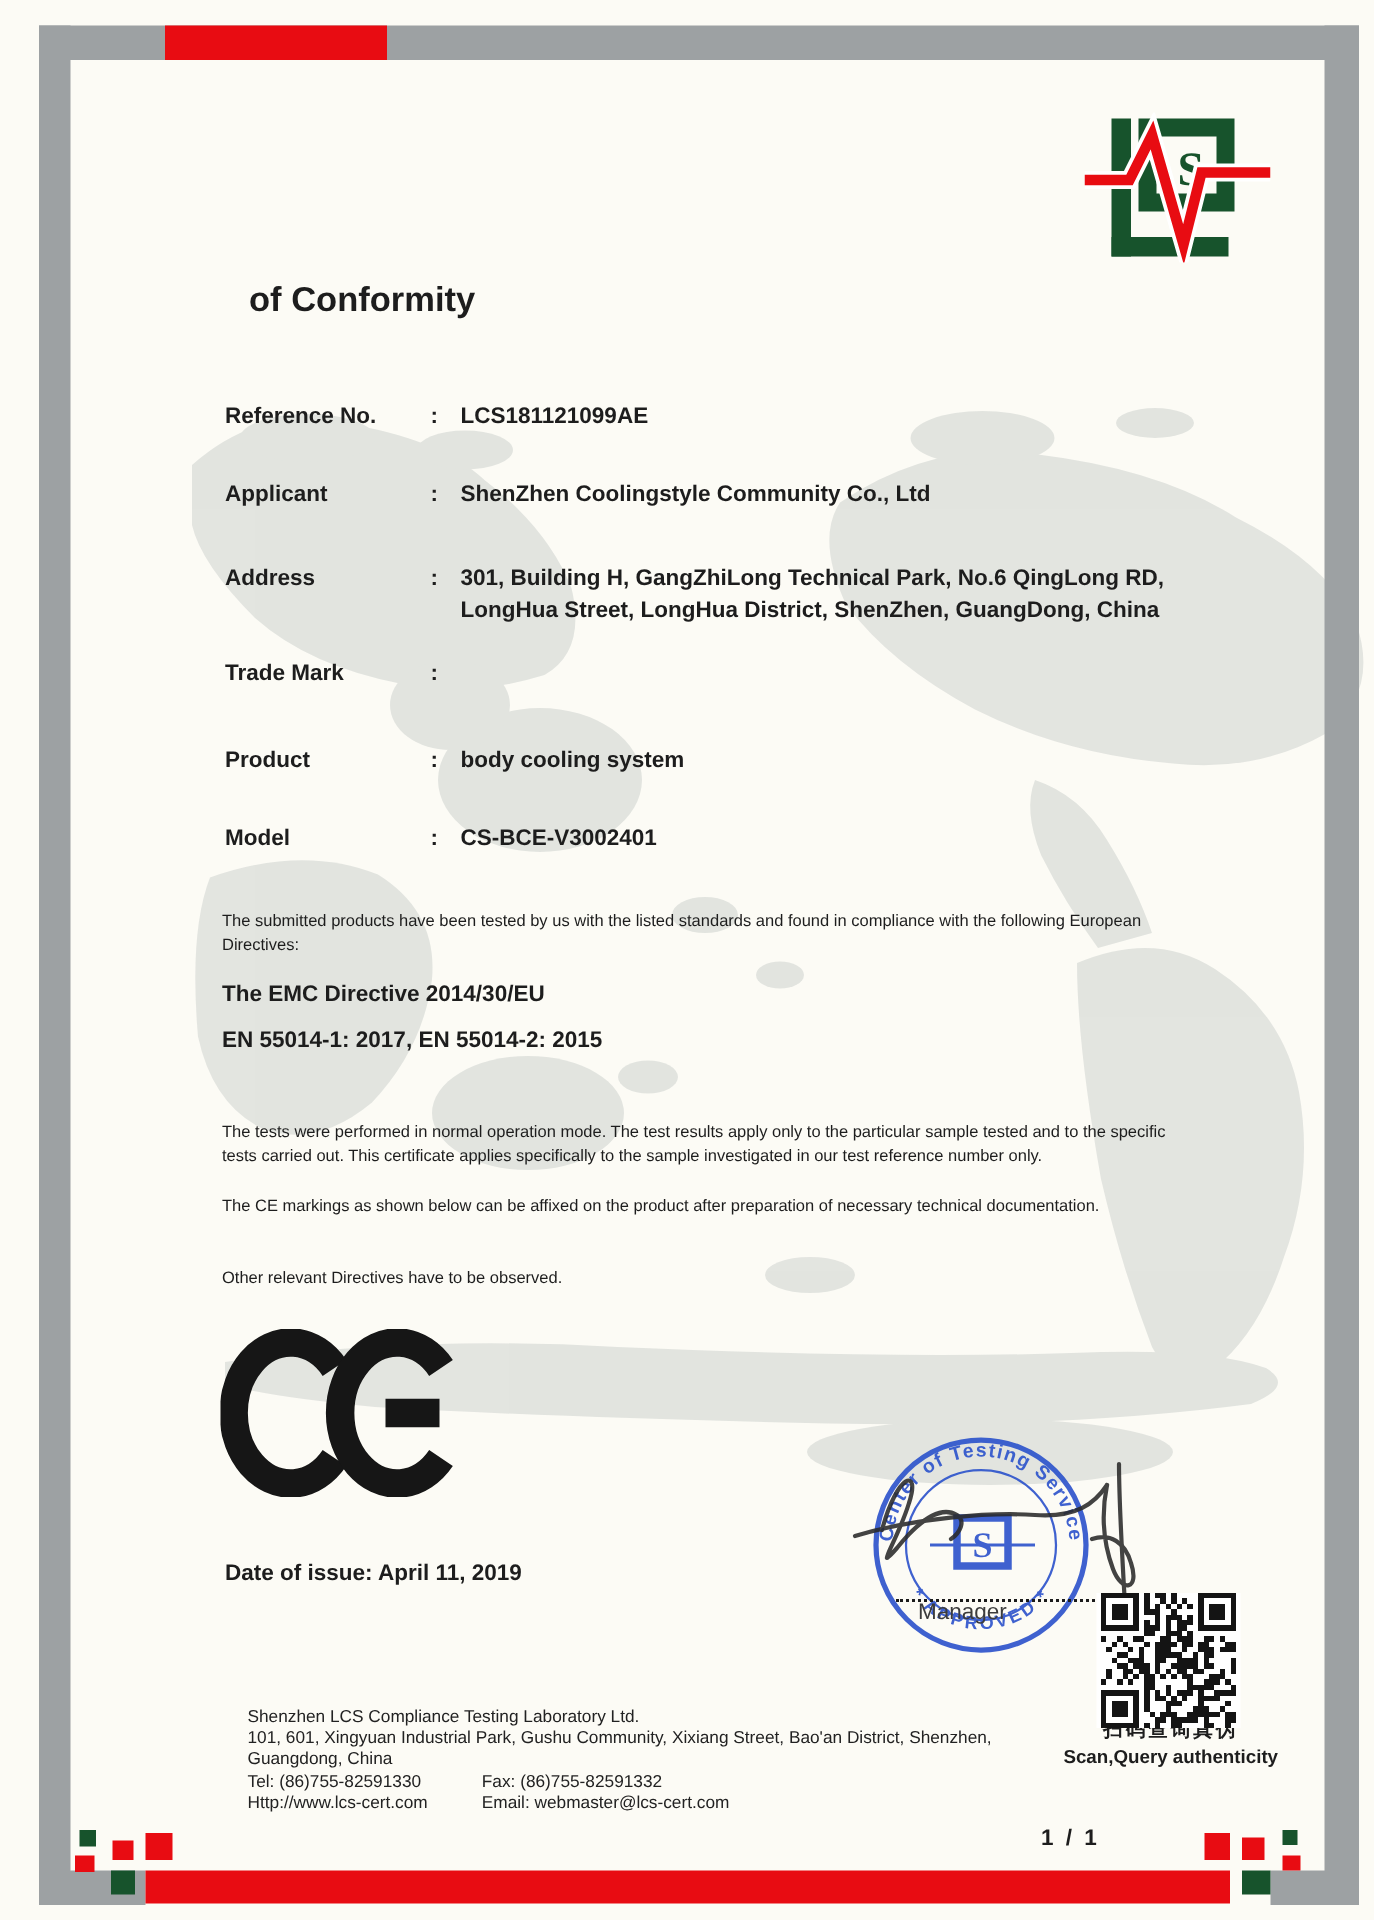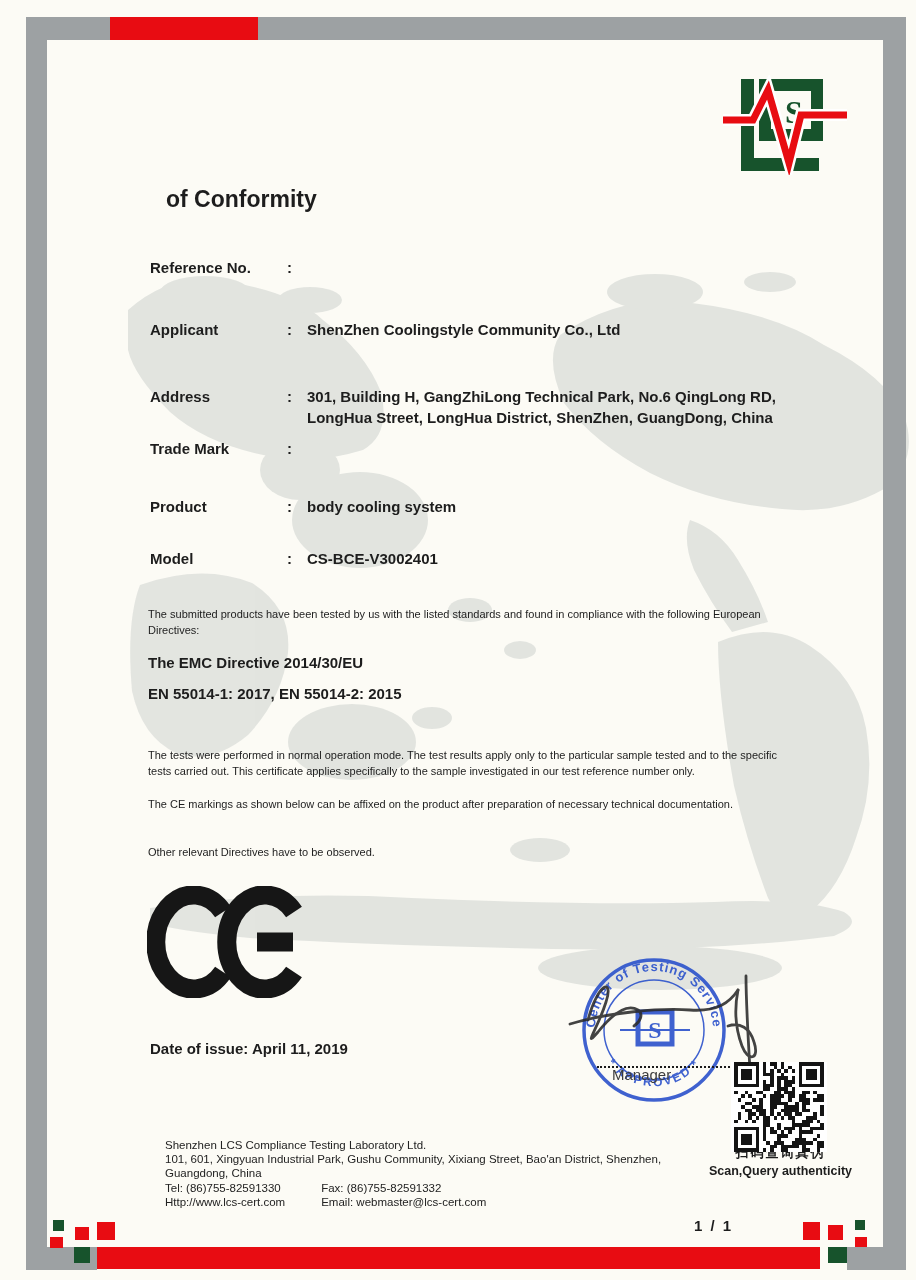--- a/index.html
+++ b/index.html
@@ -94,30 +94,31 @@
       <rect x="18" y="83" width="78" height="13"></rect>
     </g>
     <rect x="42" y="10" width="52" height="50" fill="none" stroke="#17532c" stroke-width="12"></rect>
     <text x="62" y="48" font-family="Liberation Serif, DejaVu Serif, serif" font-weight="700" font-size="32" fill="#17532c">S</text>
     <polyline points="0,45 30,45 45,15 66,88 78,40 124,40" fill="none" stroke="#ffffff" stroke-width="12"></polyline>
     <polyline points="0,45 30,45 45,15 66,88 78,40 124,40" fill="none" stroke="#e80c12" stroke-width="7" stroke-linejoin="miter"></polyline>
   </svg>
 
   <div class="title2">of Conformity</div>
 
-  <div class="field-row" style="top:258px;">
+  <div class="field-row" style="top:268px;">
     <div class="flabel">Reference No.</div>
     <div class="fcolon">:</div>
+    <div class="fvalue">LCS181121099AE</div>
   </div>
   <div class="field-row" style="top:320px;">
     <div class="flabel">Applicant</div>
     <div class="fcolon">:</div>
     <div class="fvalue">ShenZhen Coolingstyle Community Co., Ltd</div>
   </div>
-  <div class="field-row" style="top:376px;margin-top:11px;">
+  <div class="field-row" style="top:376px;">
     <div class="flabel">Address</div>
     <div class="fcolon">:</div>
     <div class="fvalue">301, Building H, GangZhiLong Technical Park, No.6 QingLong RD, LongHua Street, LongHua District, ShenZhen, GuangDong, China</div>
   </div>
   <div class="field-row" style="top:439px;">
     <div class="flabel">Trade Mark</div>
     <div class="fcolon">:</div>
   </div>
   <div class="field-row" style="top:497px;">
     <div class="flabel">Product</div>

